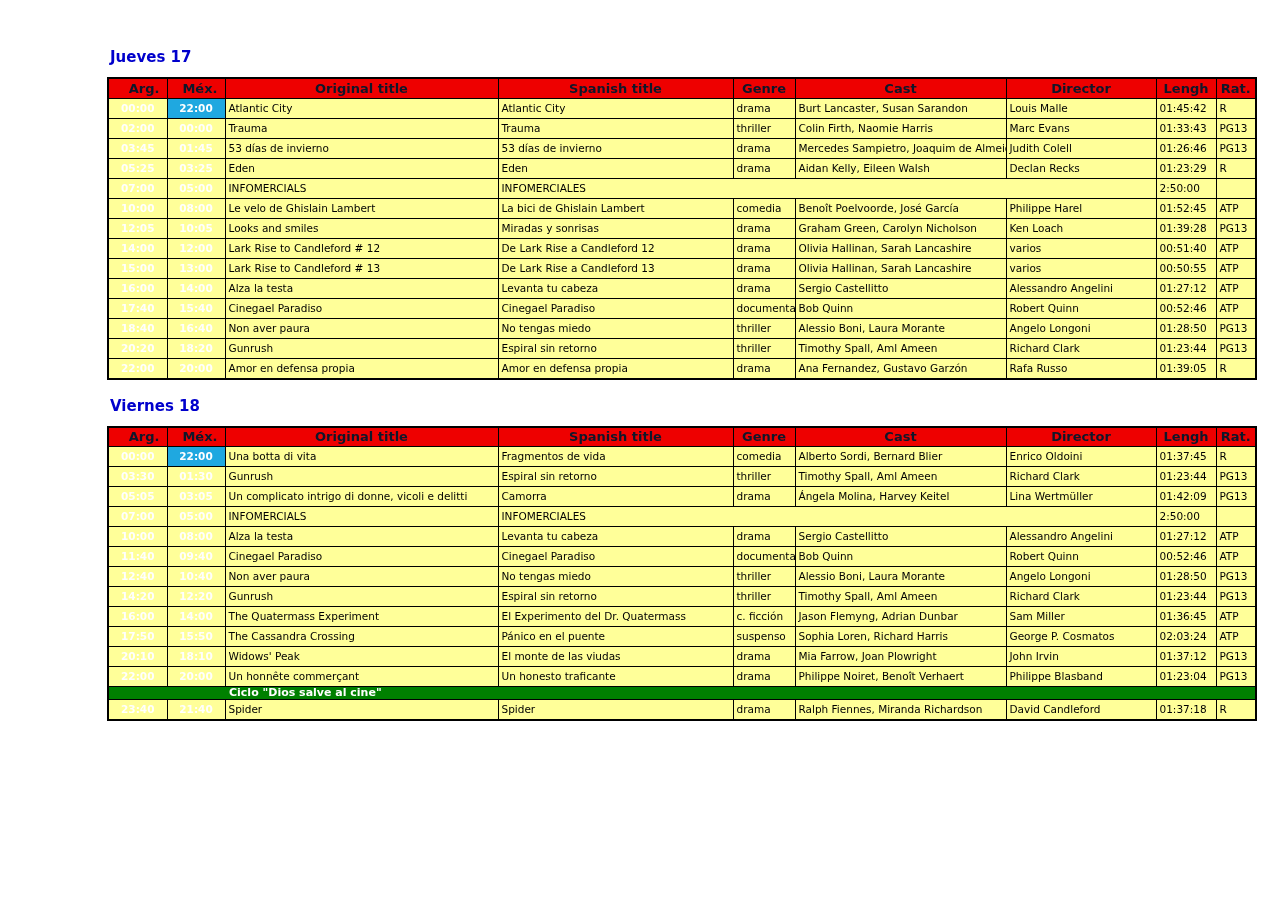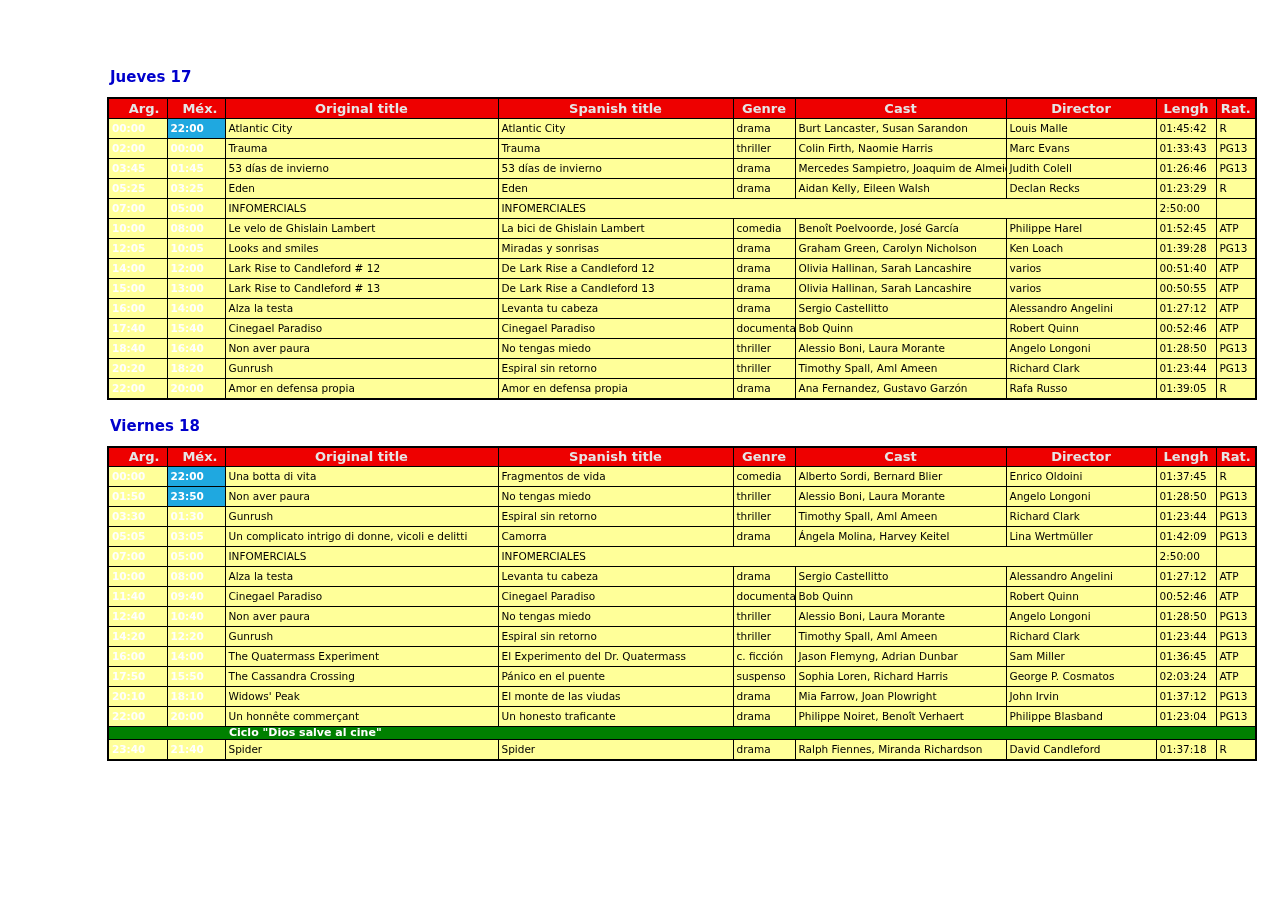--- a/index.html
+++ b/index.html
@@ -1,46 +1,46 @@
 <!DOCTYPE html>
 <html><head>
 <meta charset="utf-8">
 <style>
   html,body{margin:0;padding:0;}
   body{
     width:1280px;height:906px;background:#ffffff;
     font-family:"DejaVu Sans","Liberation Sans",sans-serif;
     color:#000;overflow:hidden;
   }
-  .sheet{padding:68px 0 0 107px;}
+  .sheet{padding:48px 0 0 107px;}
   .day-block{margin:0;}
   .day-block + .day-block{margin-top:17px;}
   .day-title{
     color:#0000CC;font-weight:bold;font-size:15px;line-height:18px;
     margin:0 0 11px 3px;
   }
   table.sched{
     border-collapse:collapse;table-layout:fixed;width:1148px;
     border:2px solid #000;
   }
   table.sched th, table.sched td{
     border:1px solid #000;overflow:hidden;white-space:nowrap;
     padding:0 3px;box-sizing:border-box;
   }
   table.sched th{
-    background:#EE0000;color:#e5e5e5;font-weight:bold;font-size:13px;
+    background:#EE0000;color:#0f172a;font-weight:bold;font-size:13px;
     height:20px;text-align:center;
   }
   table.sched th.right{text-align:right;padding-right:7px;}
   table.sched td{
     background:#FFFF99;font-size:10.5px;height:19px;line-height:19px;
   }
   td.time{
     background:#0000D8;color:#fff;font-weight:bold;font-size:12.5px;
-    text-align:left;padding-right:7px;margin-left:16px;
+    text-align:center;padding-right:7px;margin-left:16px;
   }
   td.time.prime{background:#1FA8E0;}
   td.center{}
   tr.bold-row td.title-cell{font-weight:normal;}
   tr.banner-row td{
     background:#008000;color:#fff;font-weight:bold;font-size:11px;
     height:12px;line-height:12px;padding-left:120px;
   }
 </style>
 </head>
@@ -263,31 +263,20 @@
               <td class="time prime">22:00</td>
               <td class="title-cell">Una botta di vita</td>
               <td class="title-cell">Fragmentos de vida</td>
               <td>comedia</td>
               <td>Alberto Sordi, Bernard Blier</td>
               <td>Enrico Oldoini</td>
               <td class="center">01:37:45</td>
               <td class="center">R</td>
             </tr>
             <tr>
-              <td class="time">01:50</td>
-              <td class="time prime">23:50</td>
-              <td class="title-cell">Non aver paura</td>
-              <td class="title-cell">No tengas miedo</td>
-              <td>thriller</td>
-              <td>Alessio Boni, Laura Morante</td>
-              <td>Angelo Longoni</td>
-              <td class="center">01:28:50</td>
-              <td class="center">PG13</td>
-            </tr>
-            <tr>
               <td class="time">03:30</td>
               <td class="time">01:30</td>
               <td class="title-cell">Gunrush</td>
               <td class="title-cell">Espiral sin retorno</td>
               <td>thriller</td>
               <td>Timothy Spall, Aml Ameen</td>
               <td>Richard Clark</td>
               <td class="center">01:23:44</td>
               <td class="center">PG13</td>
             </tr>

